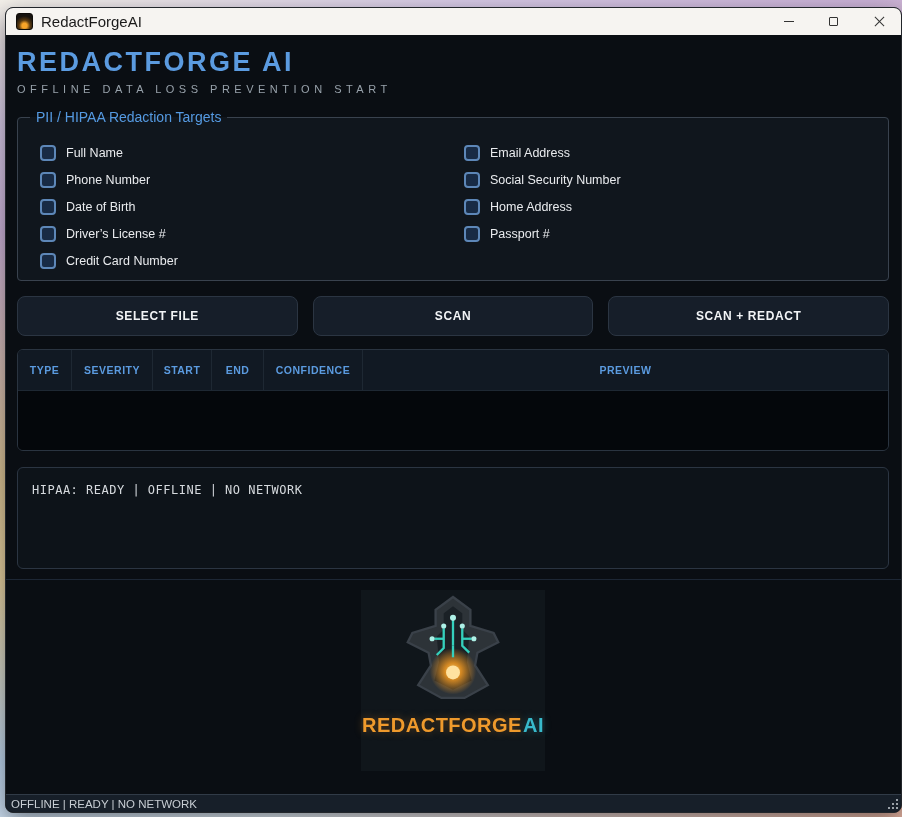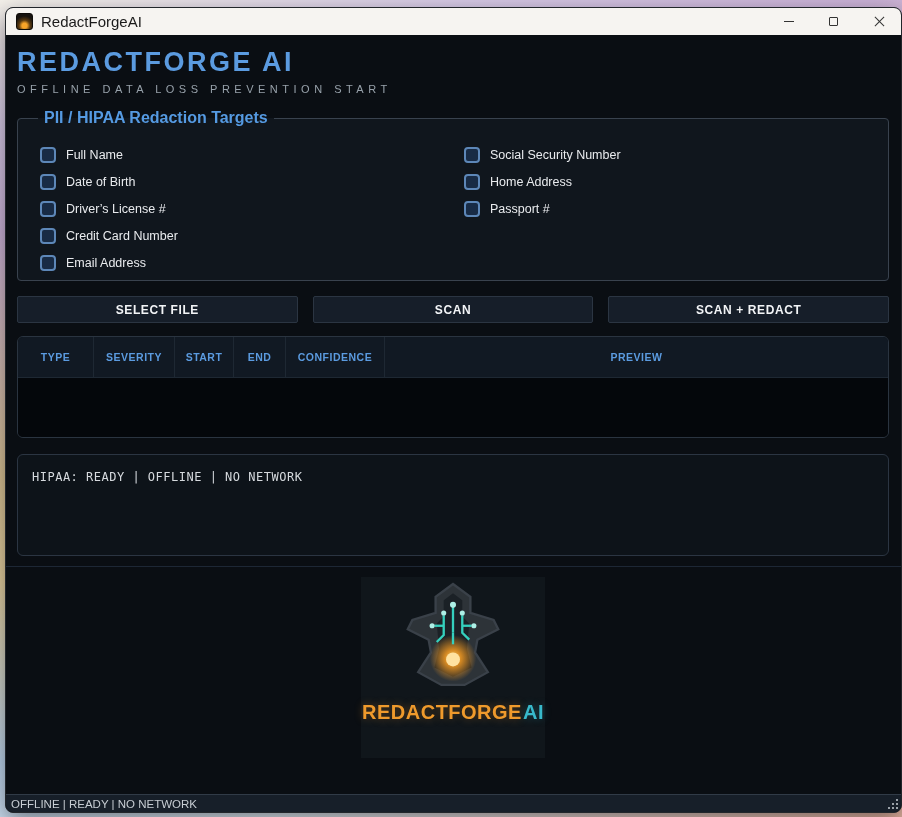--- a/index.html
+++ b/index.html
@@ -51,54 +51,54 @@
   .app-subtitle {
     margin-top:5px; font-size:11px; letter-spacing:4.5px; color:#98a2ab;
   }
 
   
   fieldset.groupbox {
     margin-top:14px; border:1px solid #39424e; border-radius:4px;
     background:#10161d; padding:12px 0 14px 0; height:172px;
   }
   fieldset.groupbox legend {
-    margin-left:20px; padding:0 6px; font-size:16px; font-weight:bold; color:#559ae2;
+    margin-left:12px; padding:0 6px; font-size:14px; font-weight:normal; color:#559ae2;
   }
   .targets-grid {
     display:grid; grid-template-columns:1fr 1fr; grid-auto-flow:column;
     grid-template-rows:repeat(5,27px); padding:2px 0 0 22px;
   }
   .target-item { display:flex; align-items:center; }
   .target-item input[type=checkbox] {
     appearance:none; -webkit-appearance:none;
     width:16px; height:16px; border:2px solid #5d87b8; border-radius:4px;
     background:#182b45; margin:0 10px 0 0; cursor:pointer;
   }
   .target-label { font-size:12.5px; color:#e9ebee; }
 
   
   .button-row { display:flex; gap:15px; margin-top:15px; }
   .action-btn {
-    flex:1; height:27px; background:#161e29; border:1px solid #2b3542;
-    border-radius:2px; color:#f2f4f6; font-family:"Liberation Sans",sans-serif;
+    flex:1; height:40px; background:#161e29; border:1px solid #2b3542;
+    border-radius:8px; color:#f2f4f6; font-family:"Liberation Sans",sans-serif;
     font-size:12px; font-weight:bold; letter-spacing:.6px; cursor:pointer;
   }
 
   
   .results-table {
     margin-top:13px; border:1px solid #2a3440; border-radius:6px; overflow:hidden;
   }
   .rt-header { display:flex; height:40px; background:#111923; }
   .rt-cell {
     display:flex; align-items:center; justify-content:center;
     font-size:10.5px; font-weight:bold; letter-spacing:.5px; color:#5b9be0;
     border-right:1px solid #1e2833;
   }
   .rt-cell:last-child { border-right:none; }
-  .col-type{width:76px;} .col-severity{width:81px;} .col-start{width:59px;}
+  .col-type{width:54px;} .col-severity{width:81px;} .col-start{width:59px;}
   .col-end{width:52px;} .col-confidence{width:99px;} .col-preview{flex:1;}
   .rt-body { height:60px; background:#04070b; border-top:1px solid #1e2833; }
 
   
   .status-panel {
     margin-top:16px; height:102px; background:#0d1319;
     border:1px solid #2b3542; border-radius:6px; padding:15px 14px;
   }
   .status-panel-text {
     font-family:"DejaVu Sans Mono","Liberation Mono",monospace;
@@ -159,20 +159,24 @@
       <div class="app-title">REDACTFORGE AI</div>
       <div class="app-subtitle">OFFLINE DATA LOSS PREVENTION START</div>
 
       <fieldset class="groupbox">
         <legend>PII / HIPAA Redaction Targets</legend>
         <div class="targets-grid">
 
           <div class="target-item">
             <input type="checkbox" style="">
             <span class="target-label">Full Name</span>
+          </div>
+          <div class="target-item">
+            <input type="checkbox" style="">
+            <span class="target-label">Phone Number</span>
           </div>
           <div class="target-item">
             <input type="checkbox" style="">
             <span class="target-label">Date of Birth</span>
           </div>
           <div class="target-item">
             <input type="checkbox" style="">
             <span class="target-label">Driver’s License #</span>
           </div>
           <div class="target-item">

